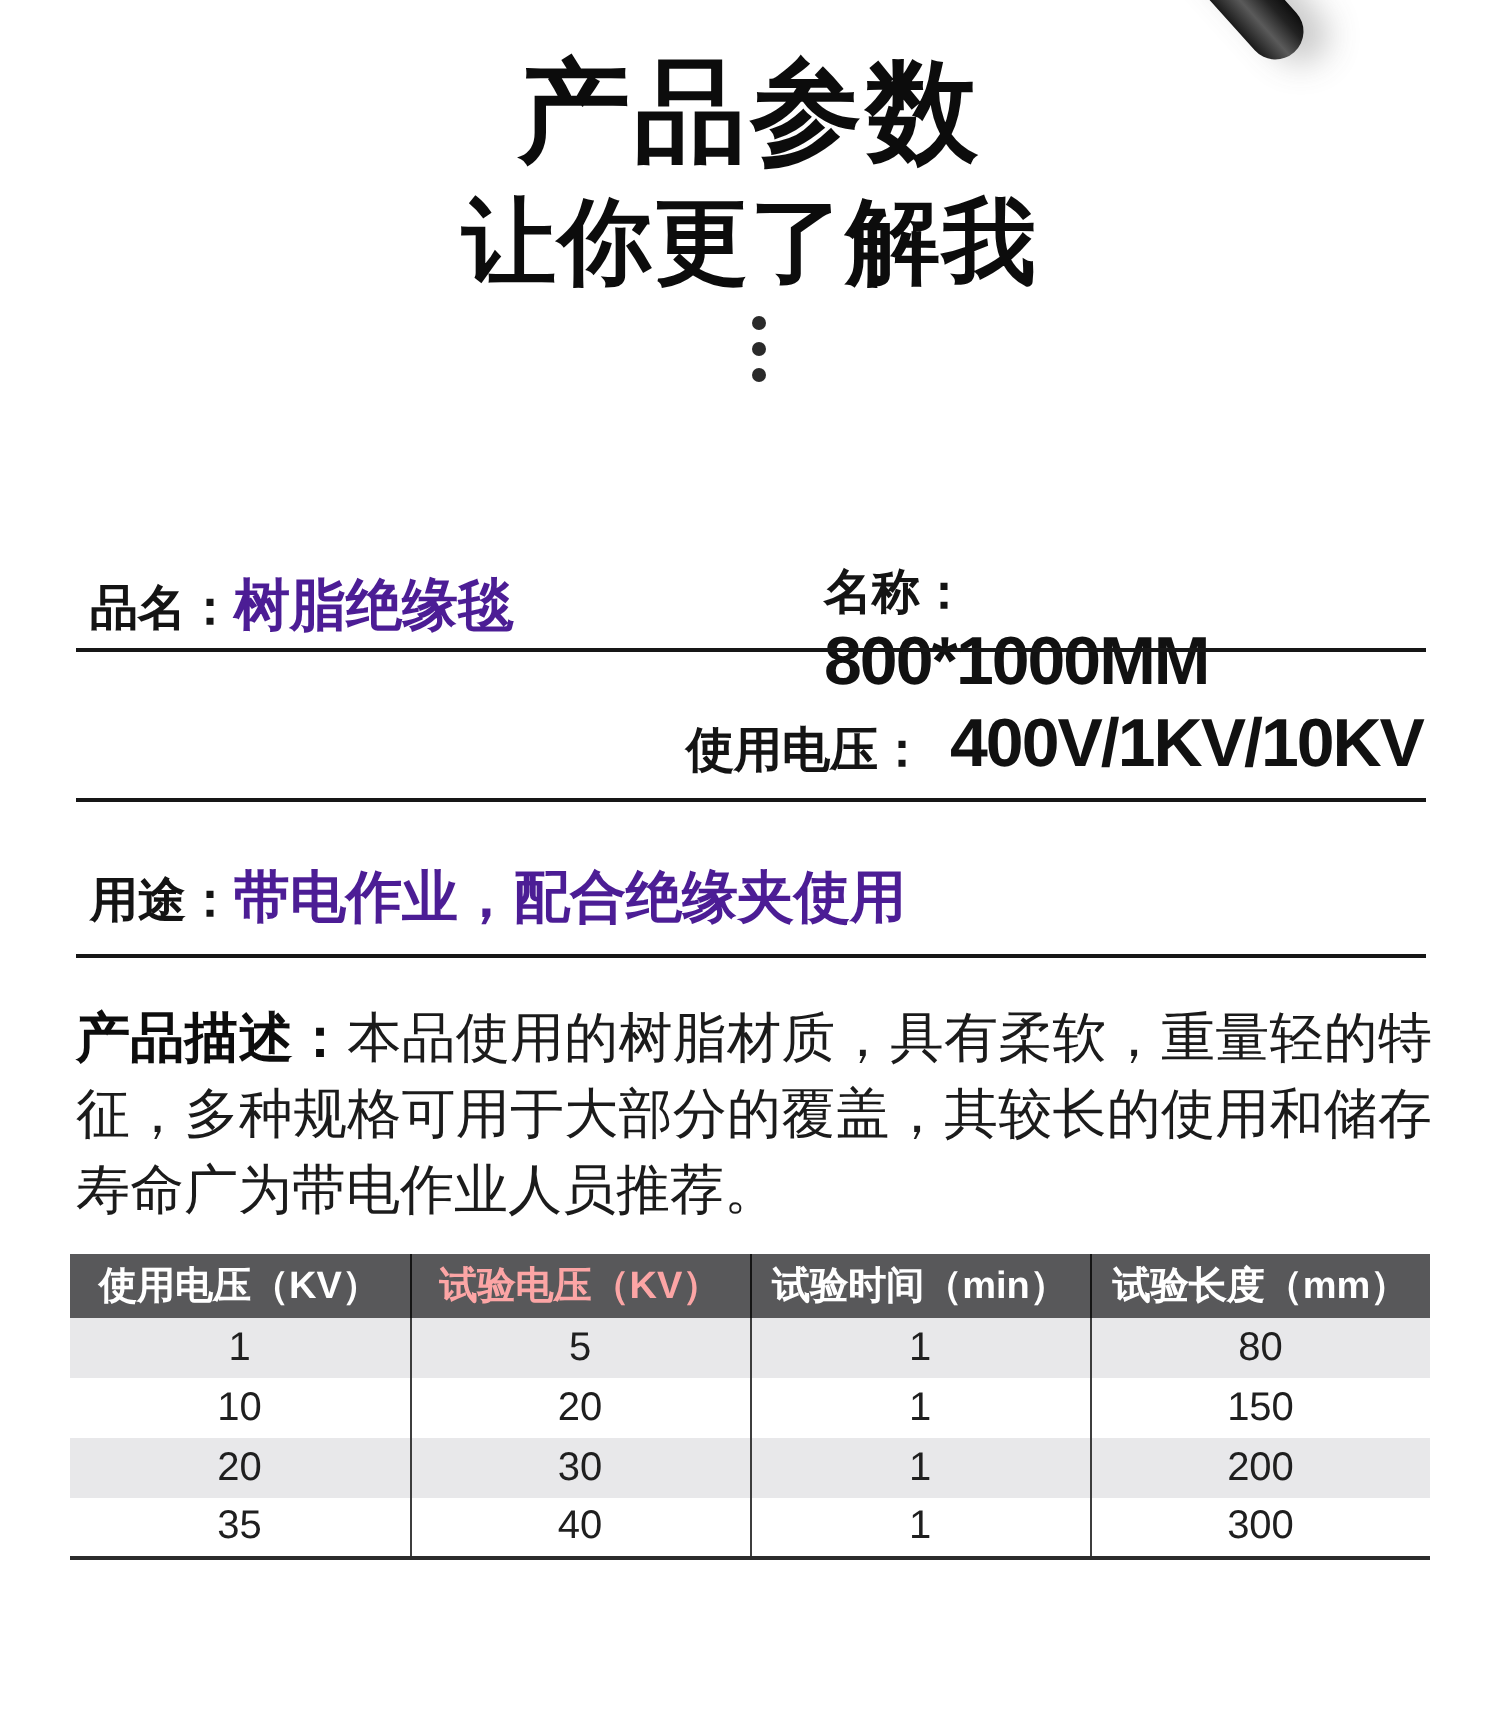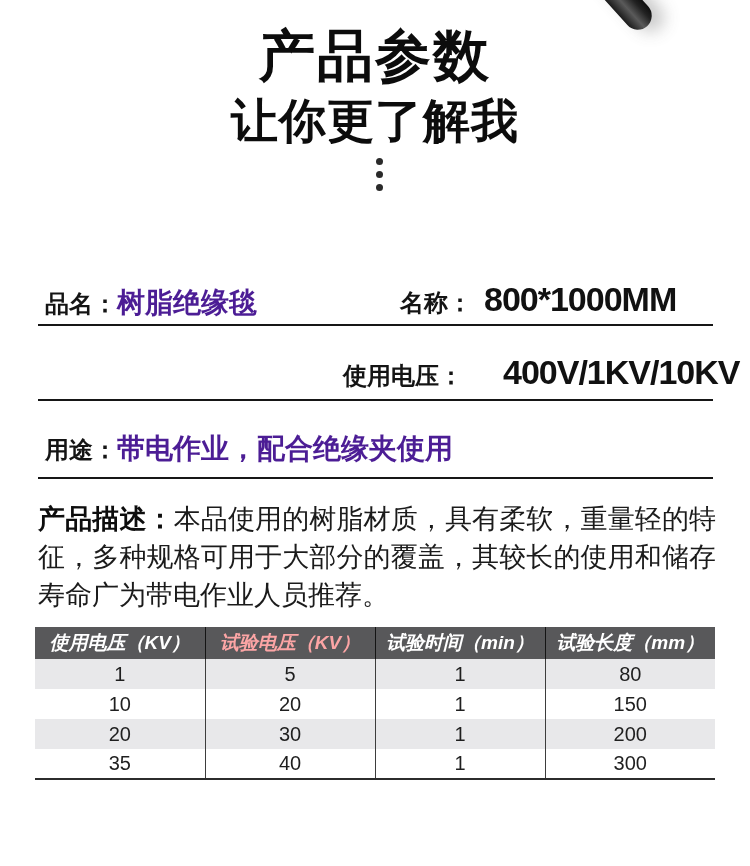--- a/index.html
+++ b/index.html
@@ -40,21 +40,20 @@
   }
   .desc .desc-label { font-weight:700; color:#0d0d0d; }
 
   
   .spec-table { position:absolute; left:35px; top:627px; width:680px;
                 border-collapse:collapse; table-layout:fixed;
                 border-bottom:2px solid #2c2c2c; }
   .spec-table th {
     height:32px; font-size:19px; font-weight:700; text-align:center;
     border-right:1px solid #141414;
-    font-style:italic;
   }
   .spec-table th:last-child { border-right:none; }
   .spec-table td {
     height:30px; font-size:20px; color:#1f1f1f; text-align:center;
     border-right:1px solid #3d3d3d; font-weight:400;
   }
   .spec-table td:last-child { border-right:none; }
 </style>
 </head>
 <body>
@@ -71,27 +70,27 @@
   <div class="vdots">
     <i></i>
       <i></i>
       <i></i>
   </div>
 
   <div class="spec-line" style="left:45px; top:284px;">
     <span class="spec-label">品名：</span>
     <span class="spec-value">树脂绝缘毯</span>
   </div>
-  <div class="spec-line" style="left:400px; top:280px;">
+  <div class="spec-line" style="left:400px; top:280px;flex-direction:column;">
     <span class="spec-label">名称：</span>
     <span class="spec-value-num">800*1000MM</span>
   </div>
   <div class="rule" style="top:324px;"></div>
 
-  <div class="spec-line" style="left:343px; top:353px;gap:28px;">
+  <div class="spec-line" style="left:343px; top:353px;">
     <span class="spec-label">使用电压：</span>
     <span class="spec-value-num">400V/1KV/10KV</span>
   </div>
   <div class="rule" style="top:399px;"></div>
 
   <div class="spec-line" style="left:45px; top:430px;">
     <span class="spec-label">用途：</span>
     <span class="spec-value">带电作业，配合绝缘夹使用</span>
   </div>
   <div class="rule" style="top:477px;"></div>

